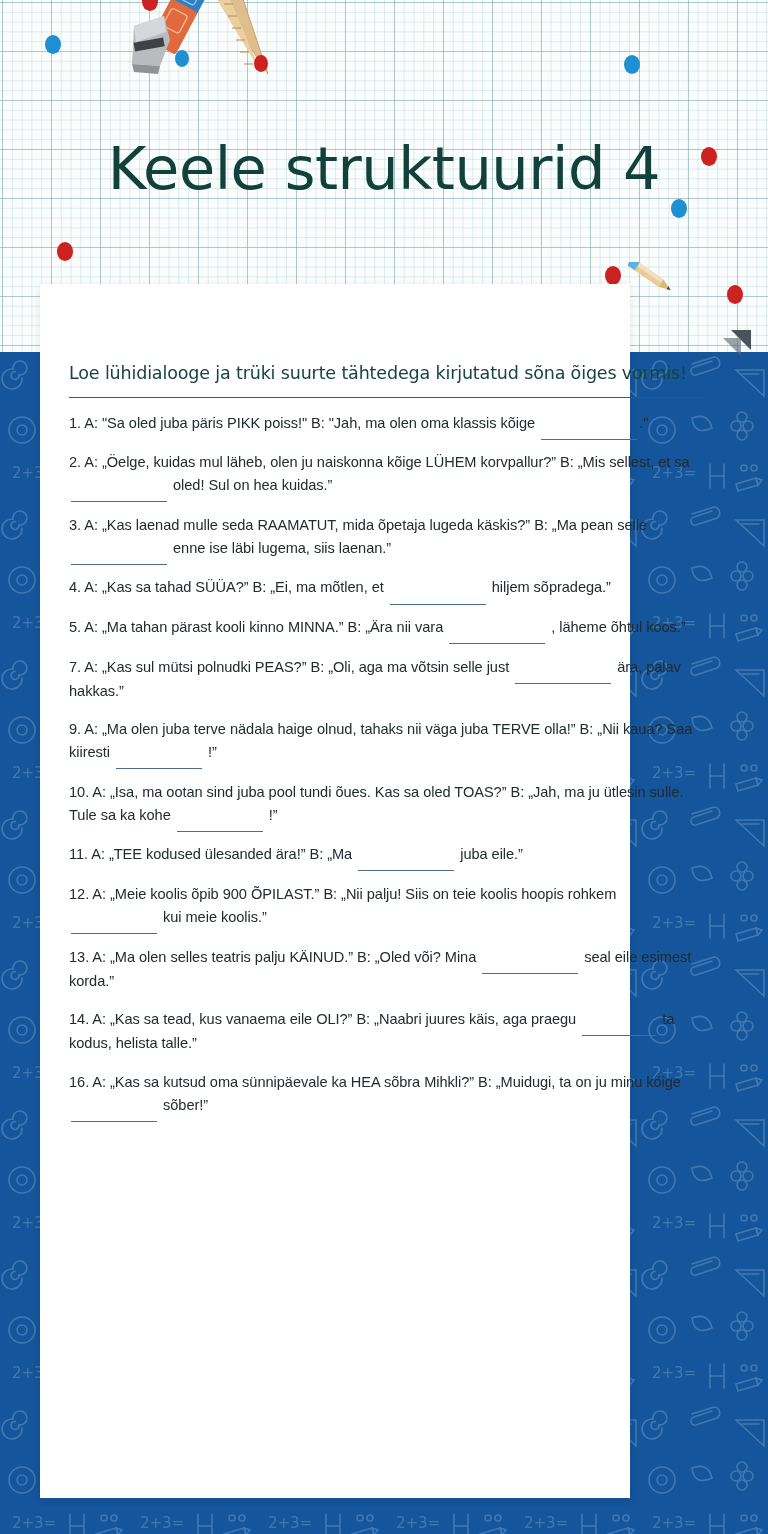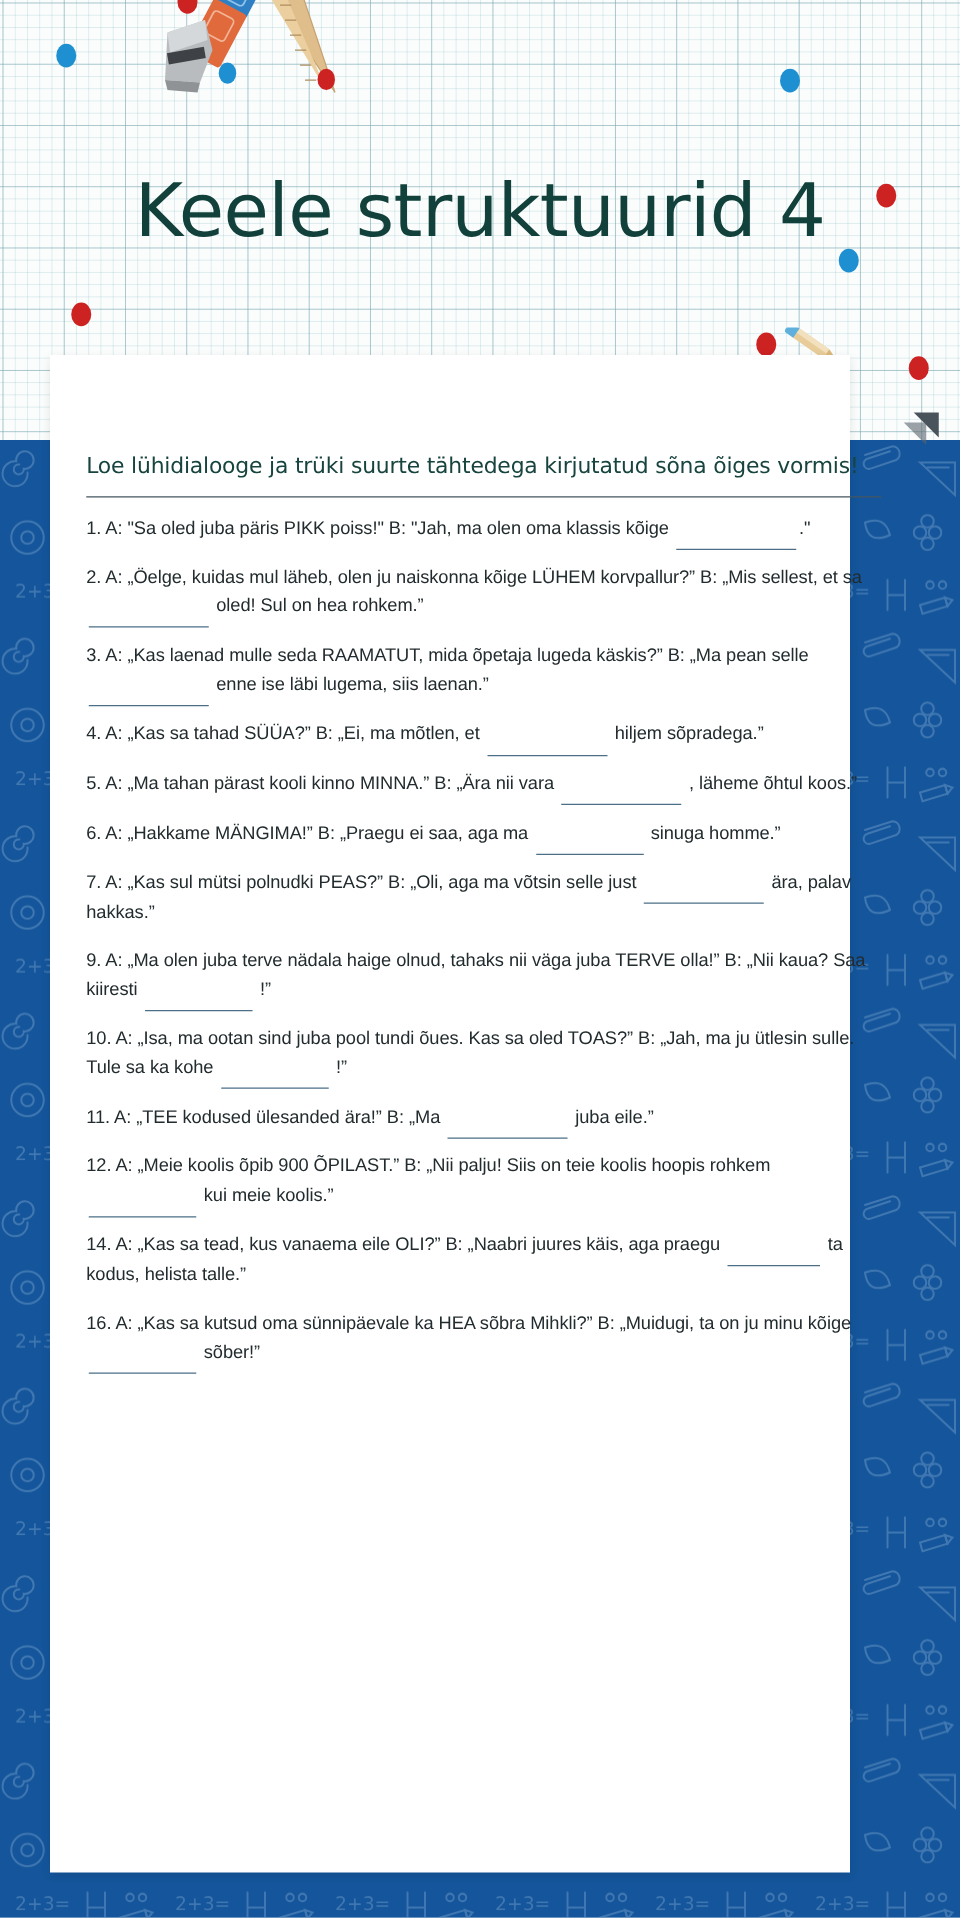--- a/index.html
+++ b/index.html
@@ -50,21 +50,21 @@
 
   
   .dot { position:absolute; border-radius:50%; }
 
   
   .supplies { position:absolute; left:120px; top:-12px; width:230px; height:105px; }
   .pencil-br { position:absolute; left:628px; top:262px; width:52px; height:35px; }
 
   
   .card {
-    position:absolute; left:40px; top:284px; width:640px; height:1214px;
+    position:absolute; left:40px; top:284px; width:590px; height:1214px;
     background:#ffffff;
     box-shadow:0 2px 8px rgba(0,0,0,.10);
   }
   .fold {
     position:absolute; left:731px; top:330px;
     width:0; height:0;
     border-left:20px solid transparent;
     border-top:20px solid #3f4a52;
     opacity:.95;
   }
@@ -224,30 +224,30 @@
 
   <div class="card">
     <div class="card-inner">
 
       <h2 class="instructions">Loe lühidialooge ja trüki suurte tähtedega kirjutatud sõna õiges vormis!</h2>
 
       <hr class="rule">
 
       <ol class="qlist" id="qlist">
           <li class="q"><span>1. A: "Sa oled juba päris PIKK poiss!" B: "Jah, ma olen oma klassis kõige </span><span class="blank w-lg">&nbsp;</span><span>."</span></li>
-          <li class="q"><span>2. A: „Öelge, kuidas mul läheb, olen ju naiskonna kõige LÜHEM korvpallur?” B: „Mis sellest, et sa </span><span class="blank w-lg">&nbsp;</span><span> oled! Sul on hea rohkem.”</span></li>
+          <li class="q"><span>2. A: „Öelge, kuidas mul läheb, olen ju naiskonna kõige LÜHEM korvpallur?” B: „Mis sellest, et sa </span><span class="blank w-lg">&nbsp;</span><span> oled! Sul on hea kuidas.”</span></li>
           <li class="q"><span>3. A: „Kas laenad mulle seda RAAMATUT, mida õpetaja lugeda käskis?” B: „Ma pean selle </span><span class="blank w-lg">&nbsp;</span><span> enne ise läbi lugema, siis laenan.”</span></li>
           <li class="q"><span>4. A: „Kas sa tahad SÜÜA?” B: „Ei, ma mõtlen, et </span><span class="blank w-lg">&nbsp;</span><span> hiljem sõpradega.”</span></li>
           <li class="q"><span>5. A: „Ma tahan pärast kooli kinno MINNA.” B: „Ära nii vara </span><span class="blank w-lg">&nbsp;</span><span> , läheme õhtul koos.”</span></li>
-          <li class="q"><span>6. A: „Hakkame MÄNGIMA!” B: „Praegu ei saa, aga ma </span><span class="blank w-md">&nbsp;</span><span> sinuga homme.”</span></li>
           <li class="q"><span>7. A: „Kas sul mütsi polnudki PEAS?” B: „Oli, aga ma võtsin selle just </span><span class="blank w-lg">&nbsp;</span><span> ära, palav hakkas.”</span></li>
           <li class="q"><span>9. A: „Ma olen juba terve nädala haige olnud, tahaks nii väga juba TERVE olla!” B: „Nii kaua? Saa kiiresti </span><span class="blank w-md">&nbsp;</span><span> !”</span></li>
           <li class="q"><span>10. A: „Isa, ma ootan sind juba pool tundi õues. Kas sa oled TOAS?” B: „Jah, ma ju ütlesin sulle. Tule sa ka kohe </span><span class="blank w-md">&nbsp;</span><span> !”</span></li>
           <li class="q"><span>11. A: „TEE kodused ülesanded ära!” B: „Ma </span><span class="blank w-lg">&nbsp;</span><span> juba eile.”</span></li>
           <li class="q"><span>12. A: „Meie koolis õpib 900 ÕPILAST.” B: „Nii palju! Siis on teie koolis hoopis rohkem </span><span class="blank w-md">&nbsp;</span><span> kui meie koolis.”</span></li>
+          <li class="q"><span>13. A: „Ma olen selles teatris palju KÄINUD.” B: „Oled või? Mina </span><span class="blank w-lg">&nbsp;</span><span> seal eile esimest korda.”</span></li>
           <li class="q"><span>14. A: „Kas sa tead, kus vanaema eile OLI?” B: „Naabri juures käis, aga praegu </span><span class="blank w-sm">&nbsp;</span><span> ta kodus, helista talle.”</span></li>
           <li class="q"><span>16. A: „Kas sa kutsud oma sünnipäevale ka HEA sõbra Mihkli?” B: „Muidugi, ta on ju minu kõige </span><span class="blank w-md">&nbsp;</span><span> sõber!”</span></li>
         </ol>
 
     </div>
   </div>
 
   <div class="hero-title">Keele struktuurid 4</div>
 
 </div>

